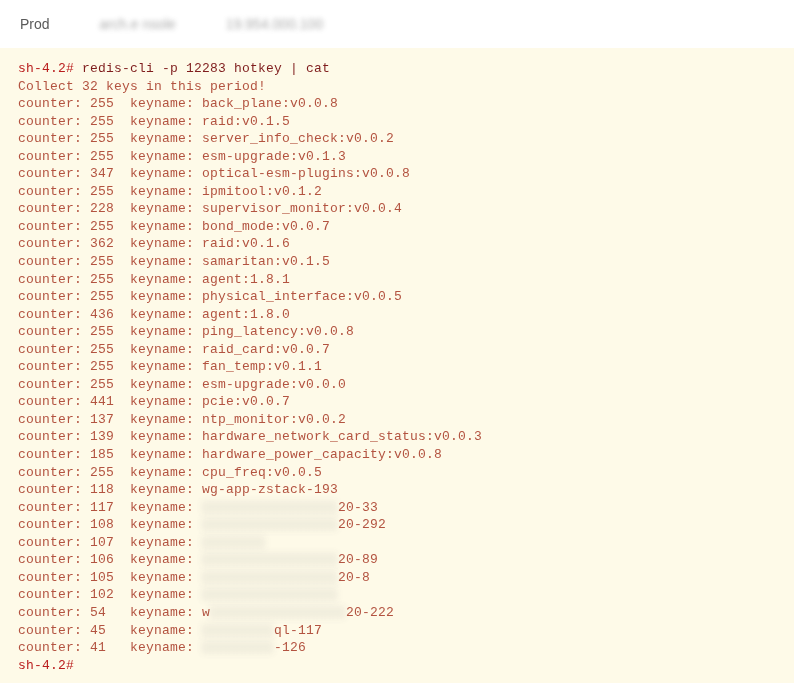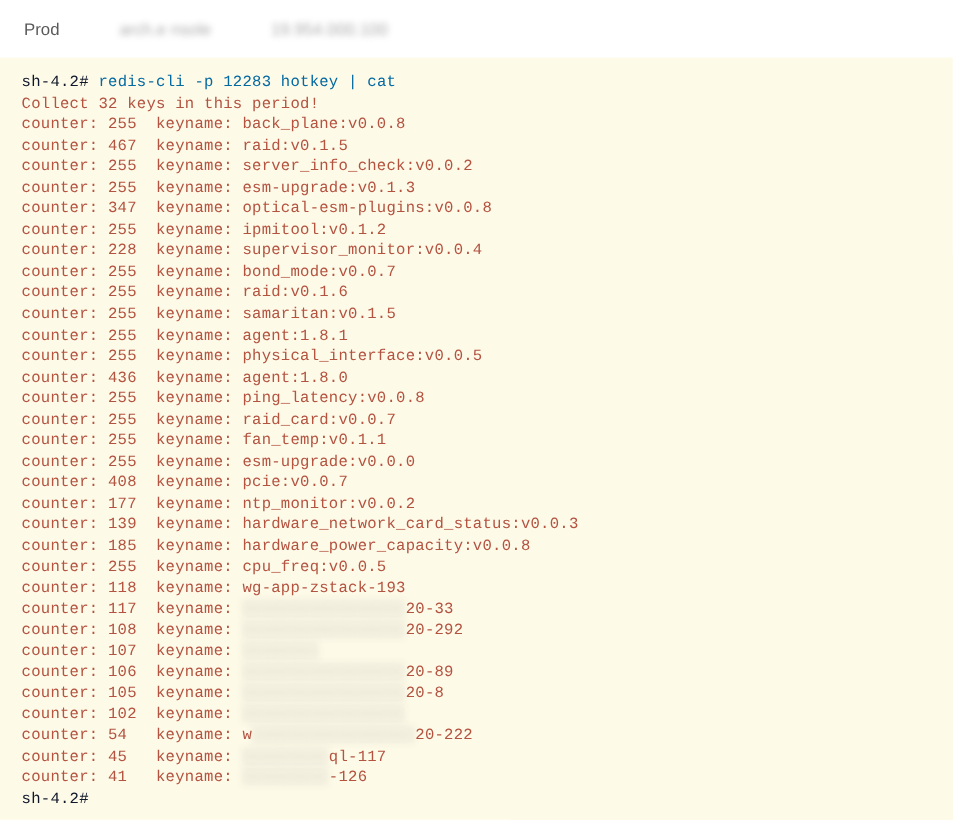--- a/index.html
+++ b/index.html
@@ -36,24 +36,24 @@
       color: #b35340;
       padding: 12px 18px;
       line-height: 1.35;
       min-height: 635px;
       white-space: pre;
       font-family: Menlo, Monaco, "Courier New", monospace;
       font-size: 13px;
       letter-spacing: 0.2px;
     }
     .prompt {
-      color: #0f172a;
+      color: #b91c1c;
     }
     .command {
-      color: #0369a1;
+      color: #7f1d1d;
       text-align: center;
     }
     .hotkey-line {
       color: #b35340;
       text-align: right;
     }
     .blurred-segment {
       filter: blur(3px);
       display: inline-block;
       color: #888;
@@ -65,38 +65,38 @@
 
 <div class="toolbar">
   <span class="toolbar-item">Prod</span>
   <span class="toolbar-item blurred">arch.e       nsole</span>
   <span class="toolbar-item blurred">19.954.000.100</span>
 </div>
 
 <div class="terminal" id="terminal"><span class="prompt">sh-4.2#</span> <span class="command">redis-cli -p 12283 hotkey | cat</span>
 <span class="hotkey-line">Collect 32 keys in this period!</span>
 <span class="hotkey-line">counter: 255  keyname: back_plane:v0.0.8</span>
-<span class="hotkey-line">counter: 467  keyname: raid:v0.1.5</span>
+<span class="hotkey-line">counter: 255  keyname: raid:v0.1.5</span>
 <span class="hotkey-line">counter: 255  keyname: server_info_check:v0.0.2</span>
 <span class="hotkey-line">counter: 255  keyname: esm-upgrade:v0.1.3</span>
 <span class="hotkey-line">counter: 347  keyname: optical-esm-plugins:v0.0.8</span>
 <span class="hotkey-line">counter: 255  keyname: ipmitool:v0.1.2</span>
 <span class="hotkey-line">counter: 228  keyname: supervisor_monitor:v0.0.4</span>
 <span class="hotkey-line">counter: 255  keyname: bond_mode:v0.0.7</span>
-<span class="hotkey-line">counter: 255  keyname: raid:v0.1.6</span>
+<span class="hotkey-line">counter: 362  keyname: raid:v0.1.6</span>
 <span class="hotkey-line">counter: 255  keyname: samaritan:v0.1.5</span>
 <span class="hotkey-line">counter: 255  keyname: agent:1.8.1</span>
 <span class="hotkey-line">counter: 255  keyname: physical_interface:v0.0.5</span>
 <span class="hotkey-line">counter: 436  keyname: agent:1.8.0</span>
 <span class="hotkey-line">counter: 255  keyname: ping_latency:v0.0.8</span>
 <span class="hotkey-line">counter: 255  keyname: raid_card:v0.0.7</span>
 <span class="hotkey-line">counter: 255  keyname: fan_temp:v0.1.1</span>
 <span class="hotkey-line">counter: 255  keyname: esm-upgrade:v0.0.0</span>
-<span class="hotkey-line">counter: 408  keyname: pcie:v0.0.7</span>
-<span class="hotkey-line">counter: 177  keyname: ntp_monitor:v0.0.2</span>
+<span class="hotkey-line">counter: 441  keyname: pcie:v0.0.7</span>
+<span class="hotkey-line">counter: 137  keyname: ntp_monitor:v0.0.2</span>
 <span class="hotkey-line">counter: 139  keyname: hardware_network_card_status:v0.0.3</span>
 <span class="hotkey-line">counter: 185  keyname: hardware_power_capacity:v0.0.8</span>
 <span class="hotkey-line">counter: 255  keyname: cpu_freq:v0.0.5</span>
 <span class="hotkey-line">counter: 118  keyname: wg-app-zstack-193</span>
 <span class="hotkey-line">counter: 117  keyname: <span class="blurred-segment">░░░░░░░░░░░░░░░░░</span>20-33</span>
 <span class="hotkey-line">counter: 108  keyname: <span class="blurred-segment">░░░░░░░░░░░░░░░░░</span>20-292</span>
 <span class="hotkey-line">counter: 107  keyname: <span class="blurred-segment">░░░░░░░░</span></span>
 <span class="hotkey-line">counter: 106  keyname: <span class="blurred-segment">░░░░░░░░░░░░░░░░░</span>20-89</span>
 <span class="hotkey-line">counter: 105  keyname: <span class="blurred-segment">░░░░░░░░░░░░░░░░░</span>20-8</span>
 <span class="hotkey-line">counter: 102  keyname: <span class="blurred-segment">░░░░░░░░░░░░░░░░░</span></span>

